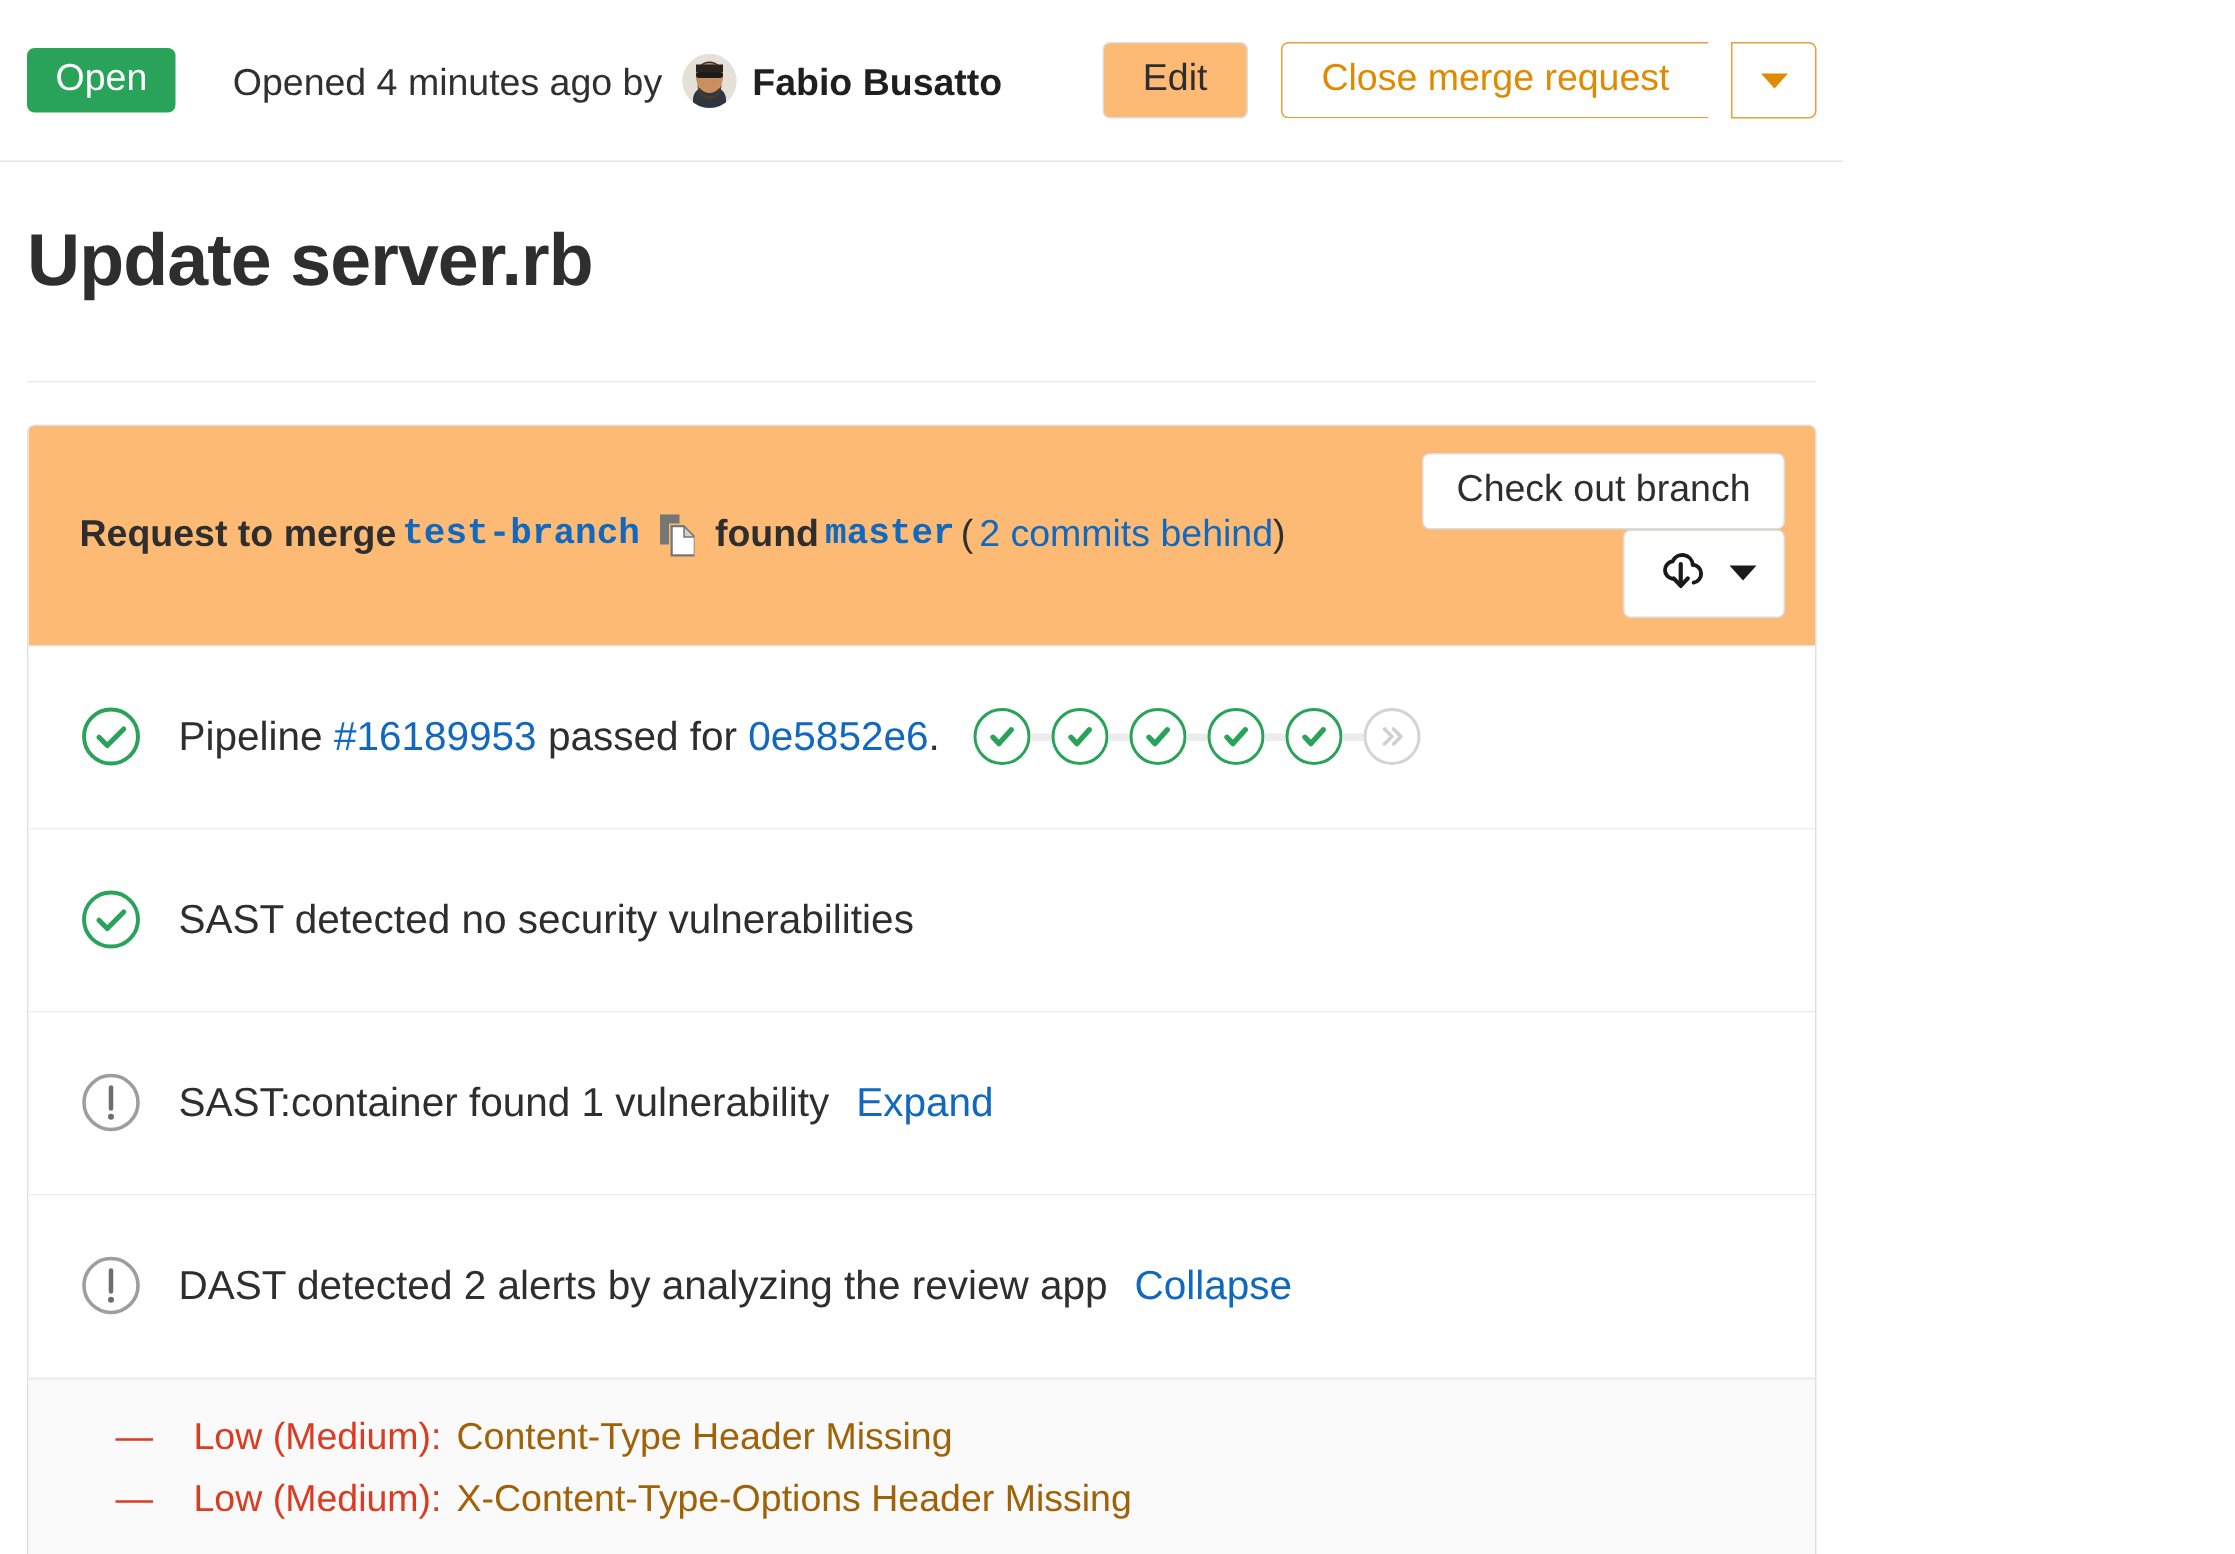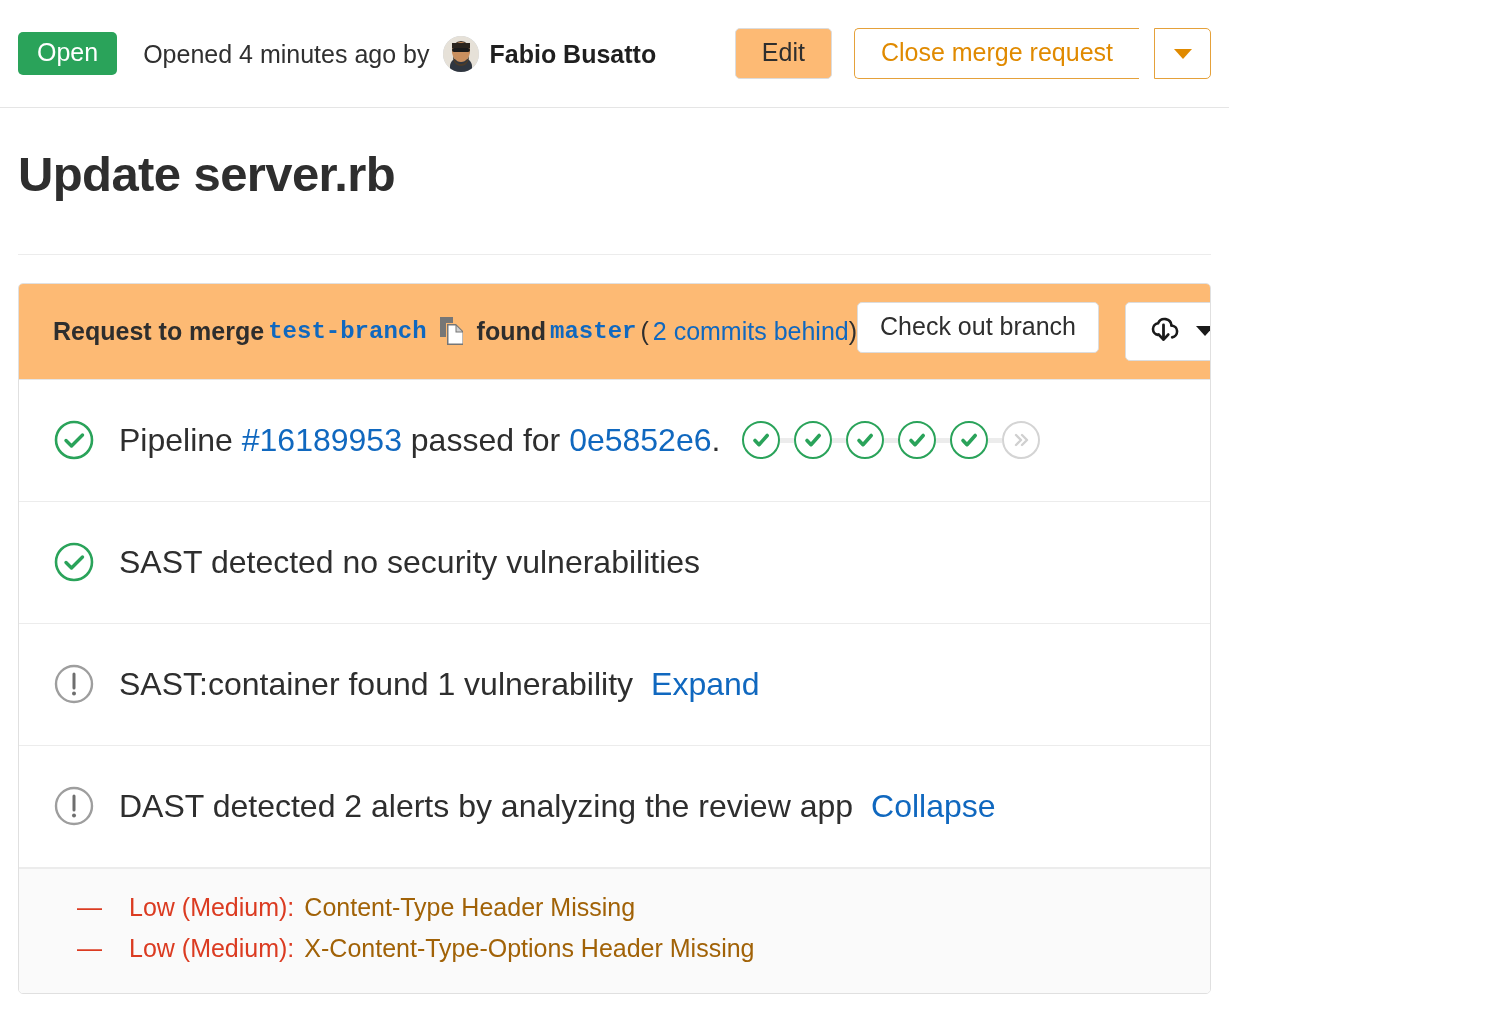--- a/index.html
+++ b/index.html
@@ -27,21 +27,21 @@
     font-size: 25px;
     font-weight: 400;
     padding: 8px 19px 10px;
     border-radius: 5px;
     line-height: 1;
     white-space: nowrap;
   }
   .opened-text {
     font-size: 25px;
     color: #303030;
-    margin-left: 26px;
+    margin-left: 38px;
     white-space: nowrap;
   }
   .avatar {
     width: 36px; height: 36px;
     border-radius: 50%;
     margin: 0 10px 0 14px;
     display: inline-block;
     vertical-align: -9px;
     overflow: hidden;
     background: #cfd3d7;
@@ -138,21 +138,21 @@
     font-family: "Liberation Mono", "DejaVu Sans Mono", monospace;
     color: #1068bf;
     font-weight: bold;
     font-size: 24px;
     margin: 0 4px;
   }
   .copy-icon { margin: 0 12px 0 8px; display: inline-flex; align-items: center; }
   .behind-link { color: #1068bf; font-weight: normal; margin-left: 4px; }
   .paren { font-weight: normal; color: #2e2e2e; }
 
-  .head-actions { display: flex; align-items: flex-start; margin-left: auto; }
+  .head-actions { display: flex; align-items: flex-end; margin-left: auto; flex-direction: column; }
   .btn-checkout {
     font-size: 25px;
     padding: 11px 22px 13px;
     background: #fff;
     border: 1px solid #dcdcdc;
     border-radius: 5px;
     color: #2e2e2e;
     line-height: 1;
     white-space: nowrap;
     cursor: pointer;
@@ -174,21 +174,21 @@
     display: flex;
     align-items: center;
     padding: 0 20px 0 34px;
     min-height: 122px;
     border-bottom: 1px solid #ececec;
     background: #ffffff;
   }
   .widget-row:last-child { border-bottom: none; }
   .row-icon { flex: 0 0 auto; margin-right: 24px; display: flex; align-items: center; }
   .row-body {
-    font-size: 32px;
+    font-size: 27px;
     color: #2e2e2e;
     display: flex;
     align-items: center;
     flex-wrap: wrap;
   }
   .row-body a, .link {
     color: #1068bf;
     text-decoration: none;
   }
   .link-action { margin-left: 18px; color: #1068bf; cursor: pointer; }

